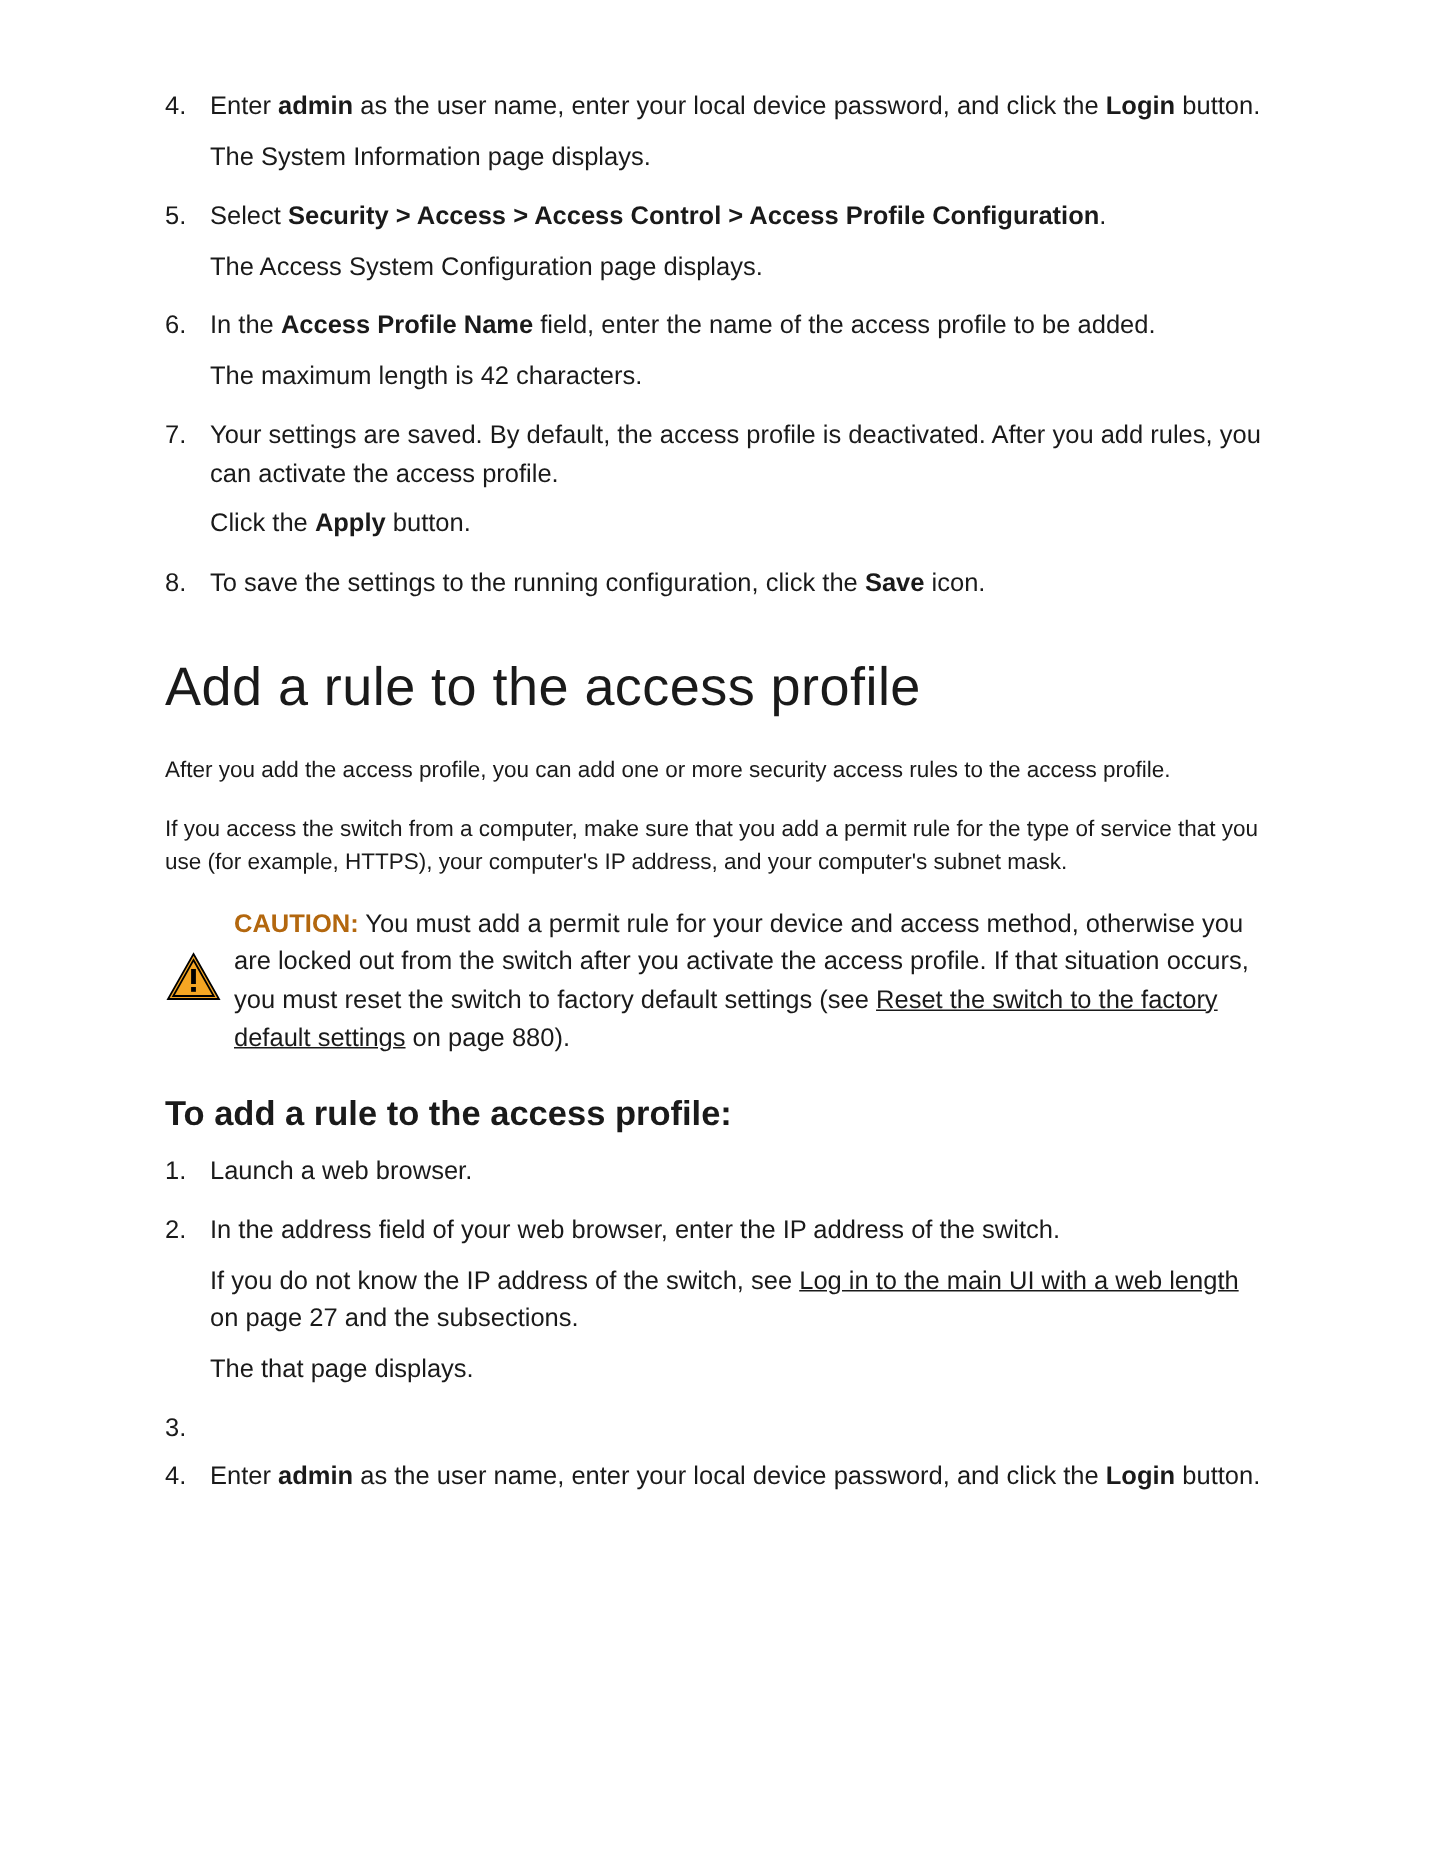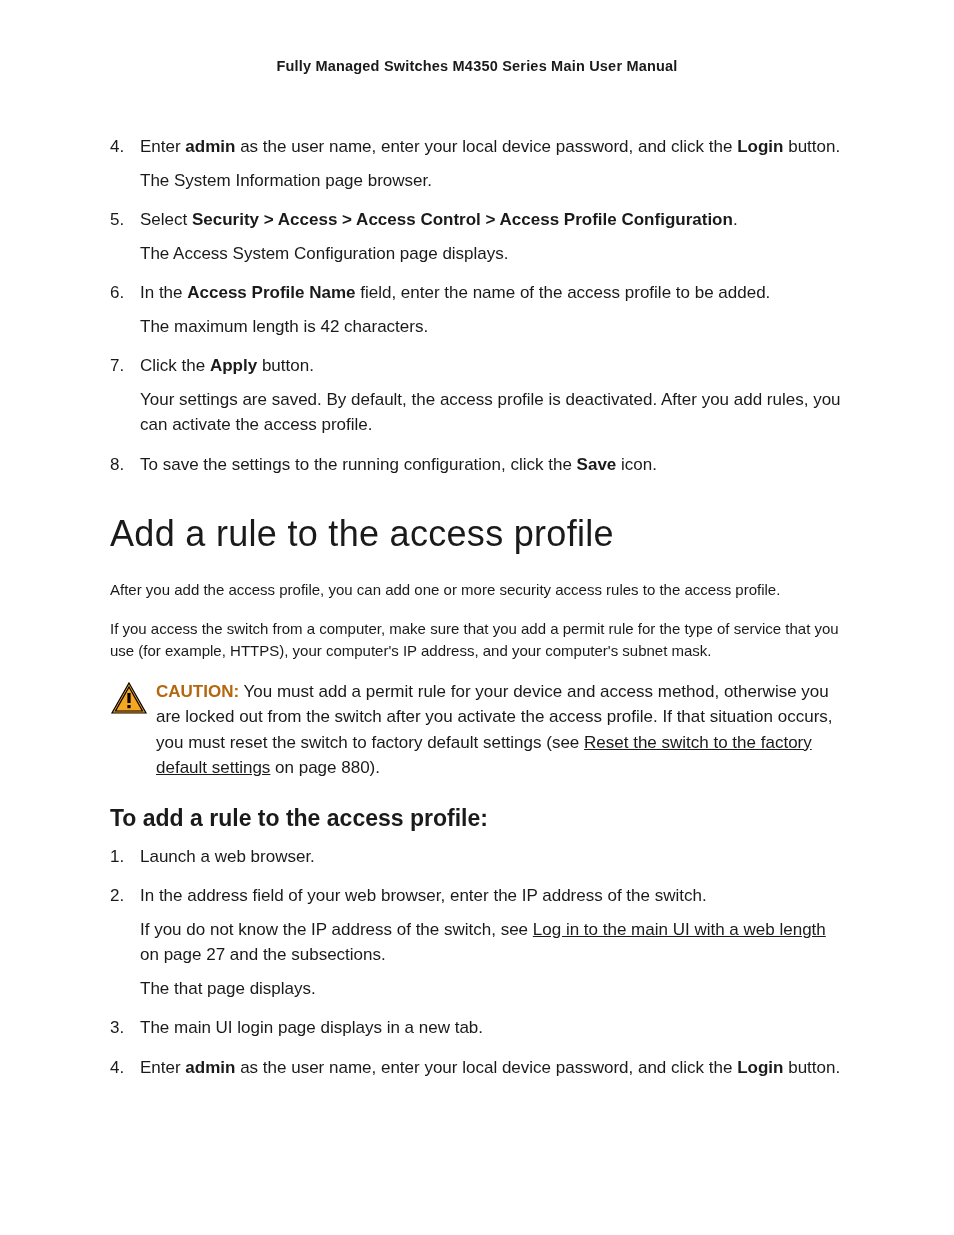--- a/index.html
+++ b/index.html
@@ -53,21 +53,21 @@
     letter-spacing: 0.3px;
   }
   .para {
     font-family: -apple-system, Arial, sans-serif;
     font-size: 15px;
     line-height: 1.5;
     margin: 0 0 16px 0;
   }
   .caution-block {
     display: flex;
-    align-items: flex-start;
+    align-items: center;
     font-family: -apple-system, Arial, sans-serif;
     font-size: 17px;
     line-height: 1.5;
     margin-bottom: 24px;
   }
   .caution-icon-wrap {
     width: 46px;
     flex-shrink: 0;
     padding-top: 2px;
   }
@@ -78,49 +78,48 @@
     font-family: -apple-system, Arial, sans-serif;
     font-weight: 700;
     font-size: 23px;
     margin: 0 0 12px 0;
   }
 </style>
 </head>
 <body>
 
 <div class="page">
-  <div class="header-title">Fully Managed Switches M4350 Series Main User Manual</div>
 
   <ol class="steps" id="steps-a">
       <li>
         <div class="num">4.</div>
         <div class="body">
           <p>Enter <span class="b">admin</span> as the user name, enter your local device password, and click the <span class="b">Login</span> button.</p>
-          <p>The System Information page browser.</p>
+          <p>The System Information page displays.</p>
         </div>
       </li>
       <li>
         <div class="num">5.</div>
         <div class="body">
           <p>Select <span class="b">Security &gt; Access &gt; Access Control &gt; Access Profile Configuration</span>.</p>
           <p>The Access System Configuration page displays.</p>
         </div>
       </li>
       <li>
         <div class="num">6.</div>
         <div class="body">
           <p>In the <span class="b">Access Profile Name</span> field, enter the name of the access profile to be added.</p>
           <p>The maximum length is 42 characters.</p>
         </div>
       </li>
       <li>
         <div class="num">7.</div>
         <div class="body">
+          <p>Your settings are saved. By default, the access profile is deactivated. After you add rules, you can activate the access profile.</p>
           <p>Click the <span class="b">Apply</span> button.</p>
-          <p>Your settings are saved. By default, the access profile is deactivated. After you add rules, you can activate the access profile.</p>
         </div>
       </li>
       <li>
         <div class="num">8.</div>
         <div class="body">
           <p>To save the settings to the running configuration, click the <span class="b">Save</span> icon.</p>
         </div>
       </li>
     </ol>
 
@@ -156,21 +155,20 @@
         <div class="num">2.</div>
         <div class="body">
           <p>In the address field of your web browser, enter the IP address of the switch.</p>
           <p>If you do not know the IP address of the switch, see <span class="underline">Log in to the main UI with a web length</span> on page 27 and the subsections.</p>
           <p>The that page displays.</p>
         </div>
       </li>
       <li>
         <div class="num">3.</div>
         <div class="body">
-          <p>The main UI login page displays in a new tab.</p>
         </div>
       </li>
       <li>
         <div class="num">4.</div>
         <div class="body">
           <p>Enter <span class="b">admin</span> as the user name, enter your local device password, and click the <span class="b">Login</span> button.</p>
         </div>
       </li>
     </ol>
 

